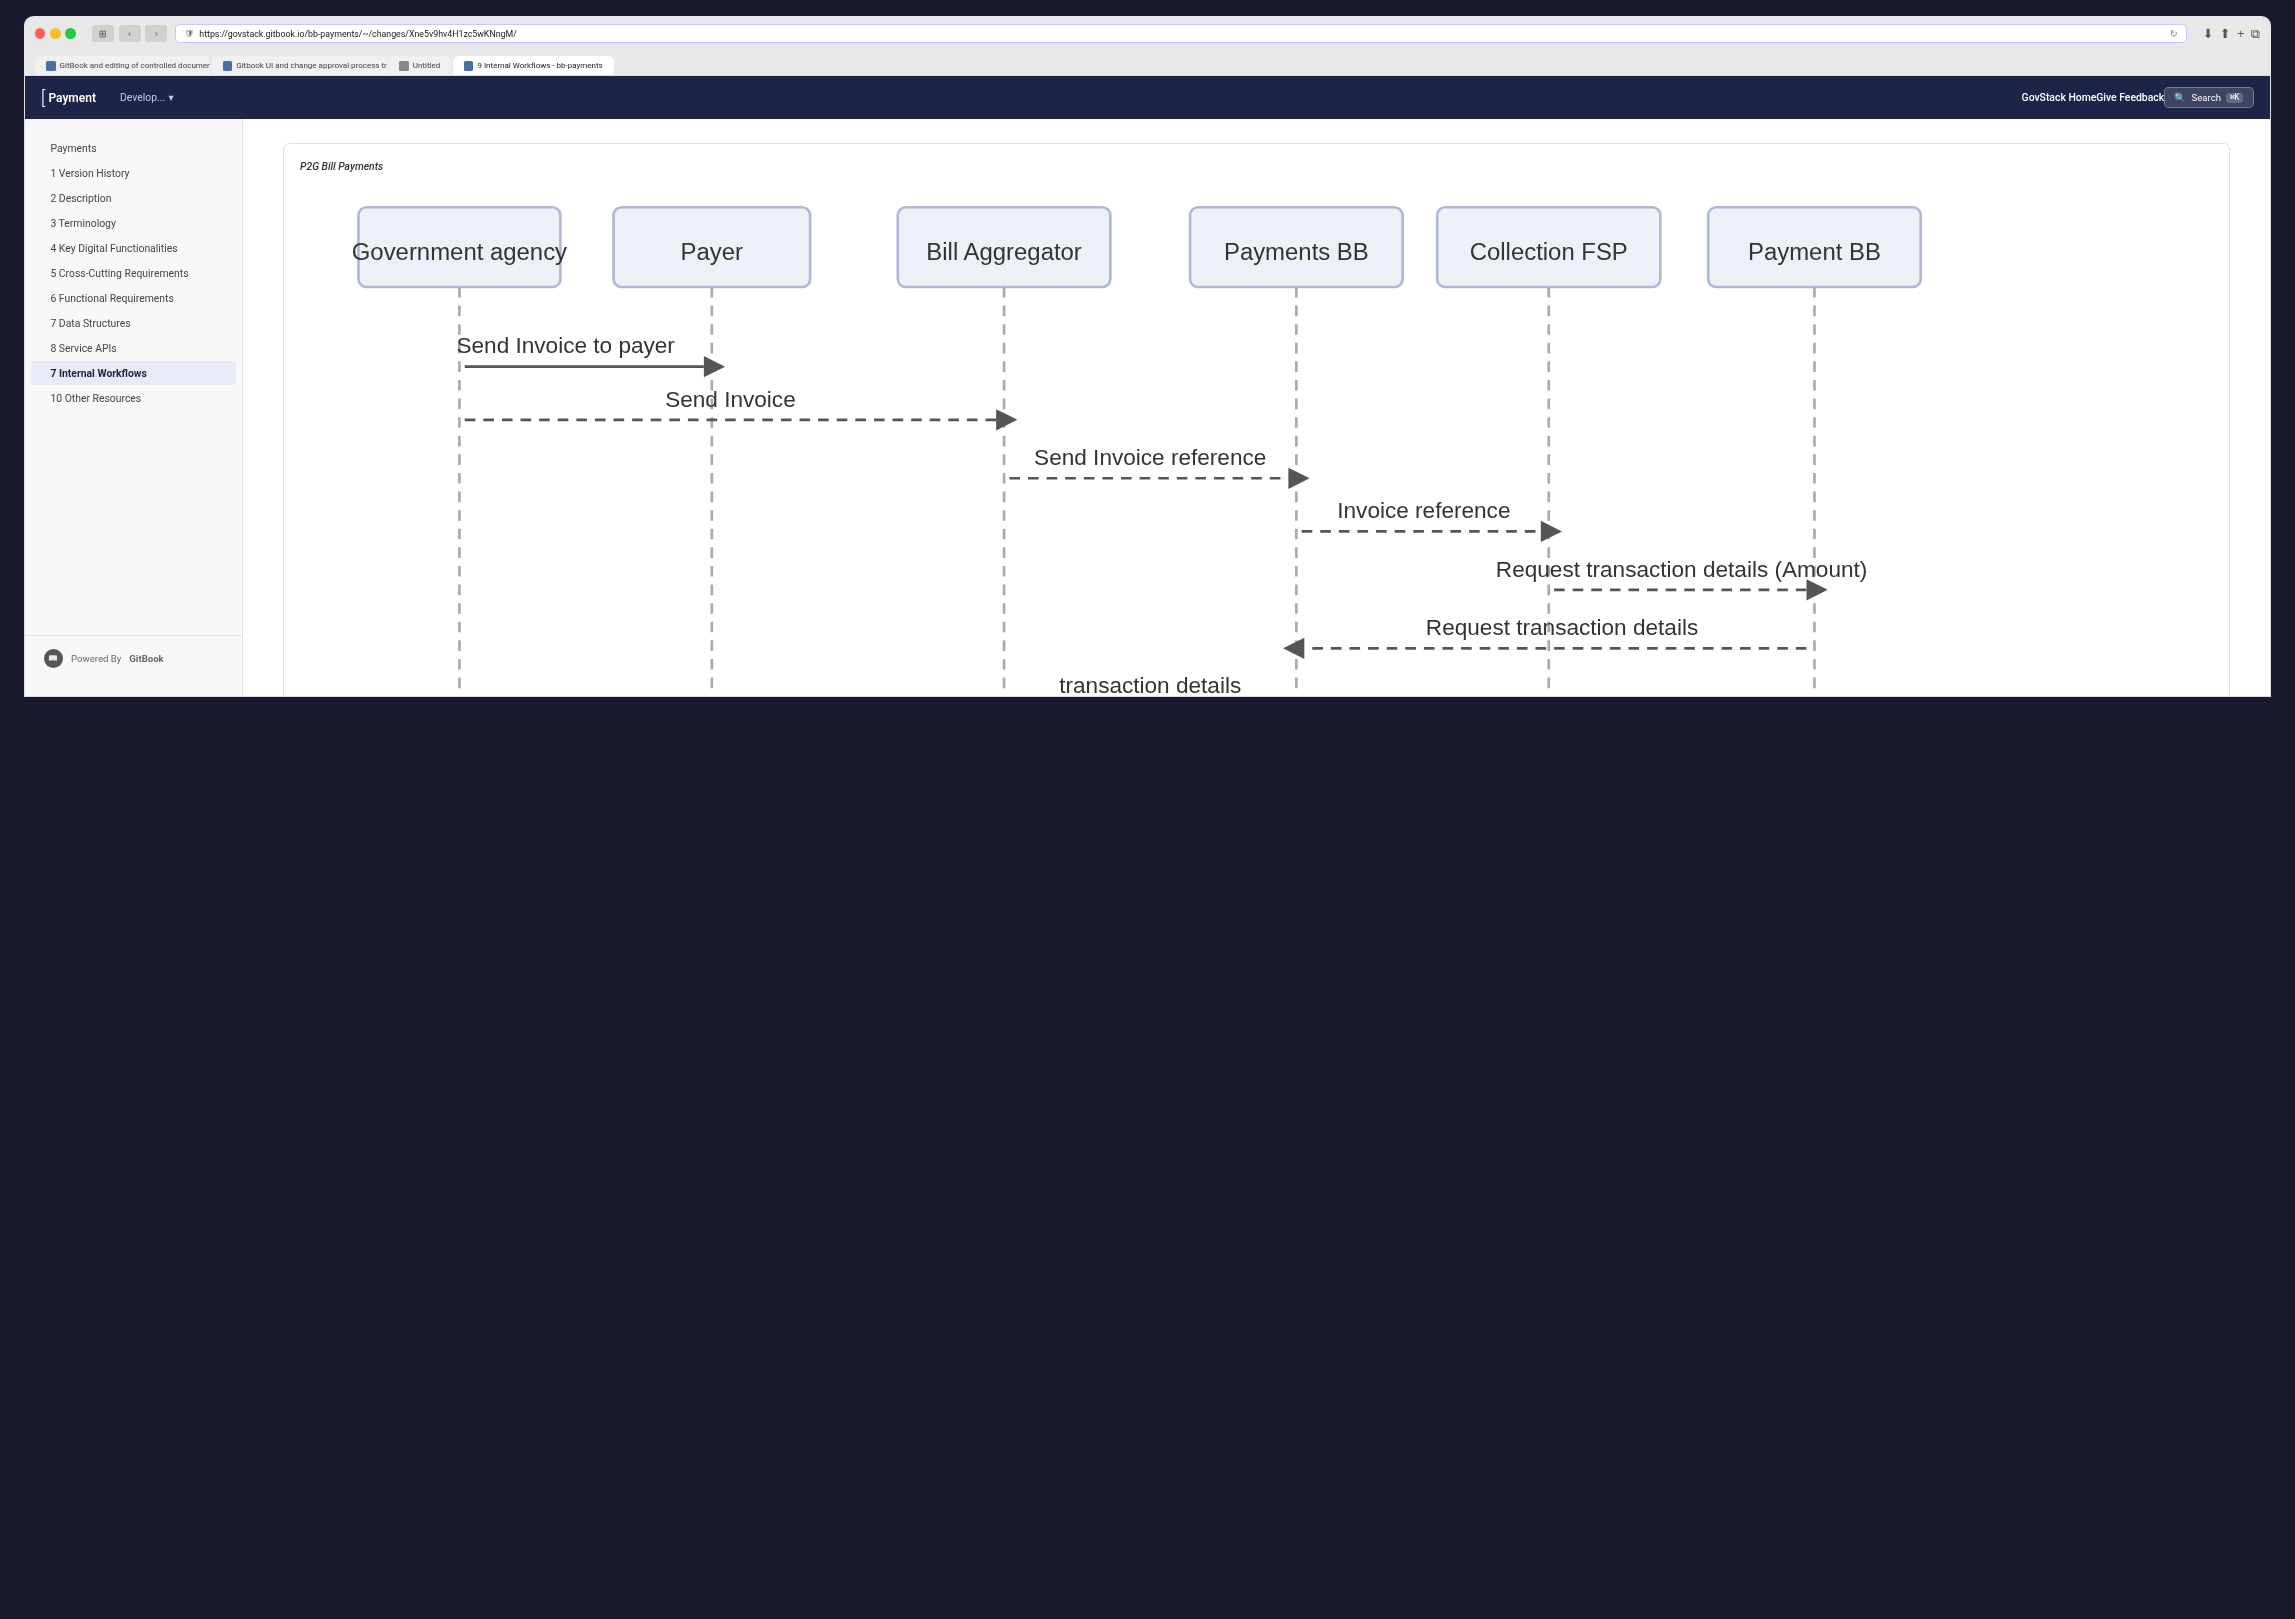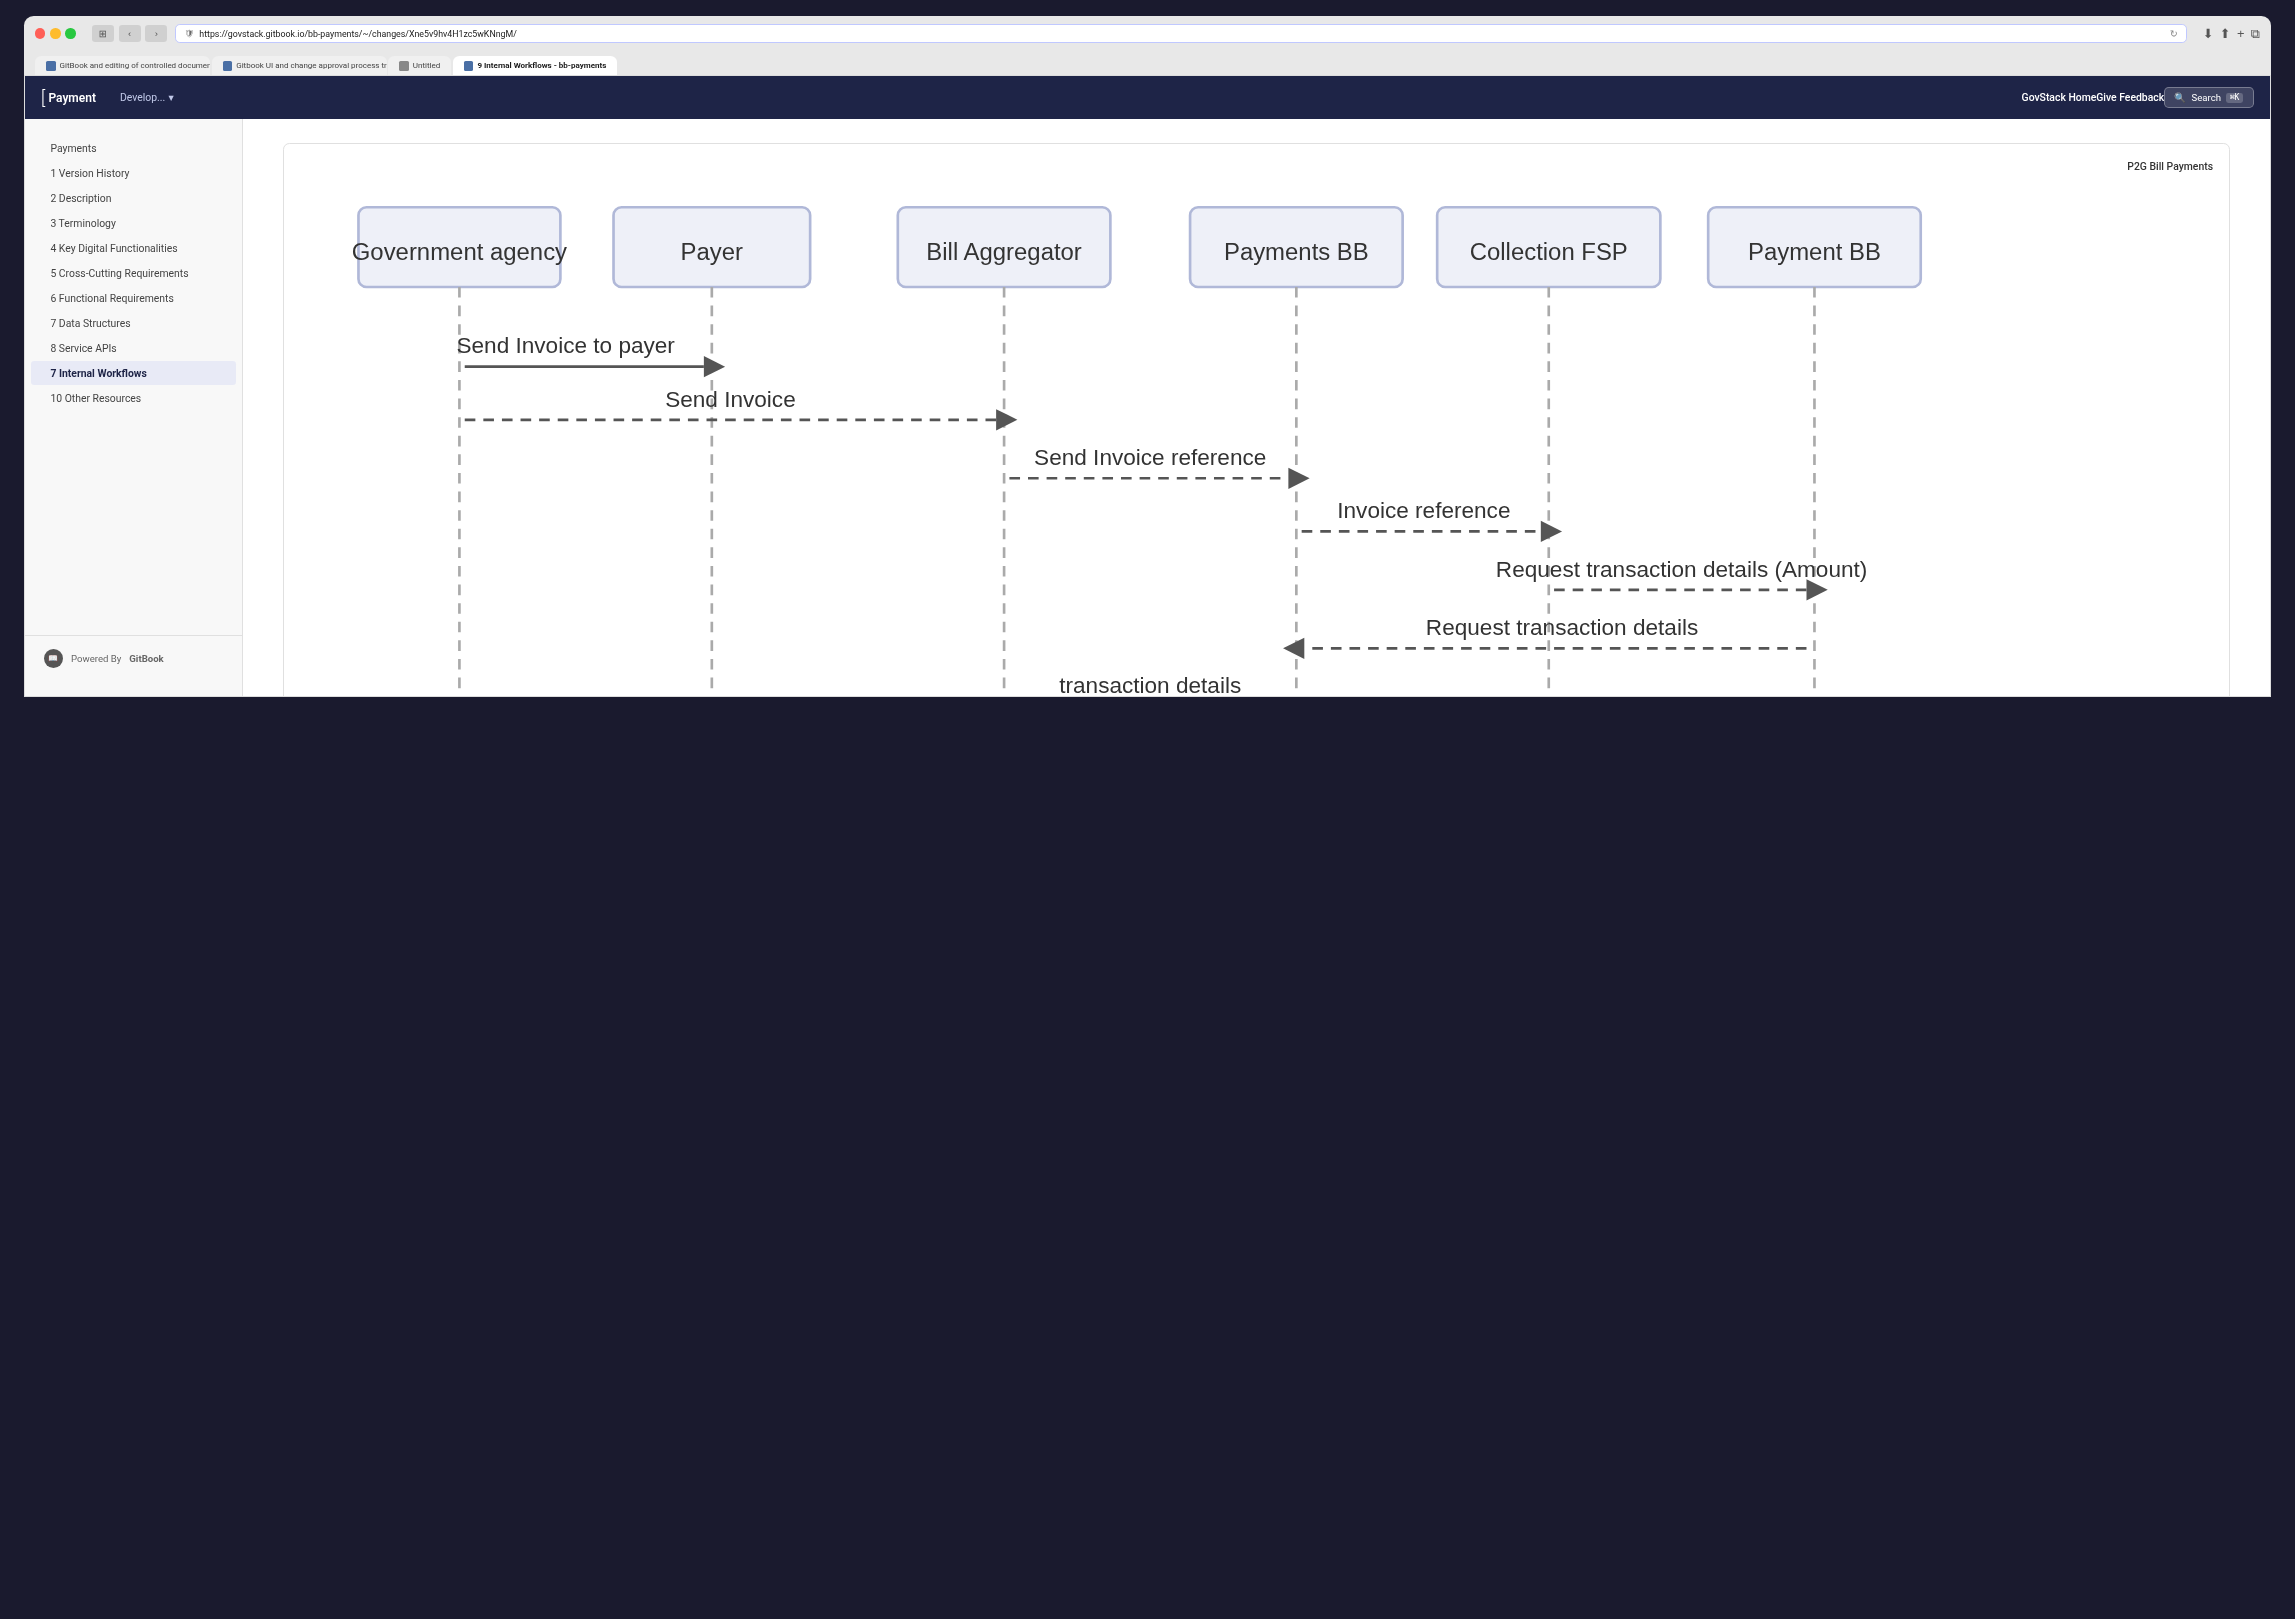--- a/index.html
+++ b/index.html
@@ -27,21 +27,21 @@
     .browser-btn { background: #d0d0d0; border: none; border-radius: 3.2px; width: 22px; height: 17.5px; cursor: pointer; font-size: 9.6px; color: #555; display: flex; align-items: center; justify-content: center; }
     .address-bar-wrap { flex: 1; background: white; border-radius: 4.8px; padding: 3.2px 8px; display: flex; align-items: center; gap: 4.8px; font-size: 8.8px; color: #333; border: 1.2px solid #c0c8ff; }
     .address-icon { color: #666; font-size: 8px; }
     .address-text { color: #1a1a1a; font-size: 8.8px; }
     .browser-actions { display: flex; gap: 6.4px; margin-left: 8px; }
     .browser-action-btn { background: none; border: none; cursor: pointer; color: #555; font-size: 12.8px; }
 
     
     .browser-tabs { display: flex; gap: 1.6px; padding-top: 4.8px; }
     .browser-tab { background: #f0f0f0; border-radius: 6.4px 6.4px 0 0; padding: 4.8px 11px; font-size: 8px; color: #444; display: flex; align-items: center; gap: 4px; max-width: 175px; white-space: nowrap; overflow: hidden; text-overflow: ellipsis; cursor: pointer; }
-    .browser-tab.active { background: white; color: #1a1a1a; font-weight: 700; }
+    .browser-tab.active { background: white; color: #1a1a1a; font-weight: 400; }
     .tab-favicon { width: 9.6px; height: 9.6px; background: #4a6fa5; border-radius: 1.6px; display: inline-block; flex-shrink: 0; }
     .tab-favicon.gitbook { background: #4a6fa5; }
     .tab-favicon.untitled { background: #888; }
     .tab-favicon.internal { background: #4a6fa5; }
 
     
     .app-container {
       background: white;
       margin: 0 24px;
       border-radius: 0;
@@ -114,21 +114,21 @@
     .section-desc { font-size: 11px; color: #333; line-height: 1.7; margin-bottom: 19px; }
 
     
     .diagram-container {
       border: 0.8px solid #e0e0e0;
       border-radius: 6.4px;
       padding: 16px;
       margin-bottom: 24px;
       overflow: visible;
     }
-    .diagram-title { text-align: right; font-size: 10.4px; color: #333; margin-bottom: 12.8px; font-weight: 500; }
+    .diagram-title { text-align: left; font-size: 10.4px; color: #333; margin-bottom: 12.8px; font-weight: 500; font-style: italic; }
 
     .diagram-svg { width: 100%; }
 
     
     .seq-actor-box {
       fill: #eef0f8;
       stroke: #b0b8d8;
       stroke-width: 1;
     }
     .seq-actor-text {

